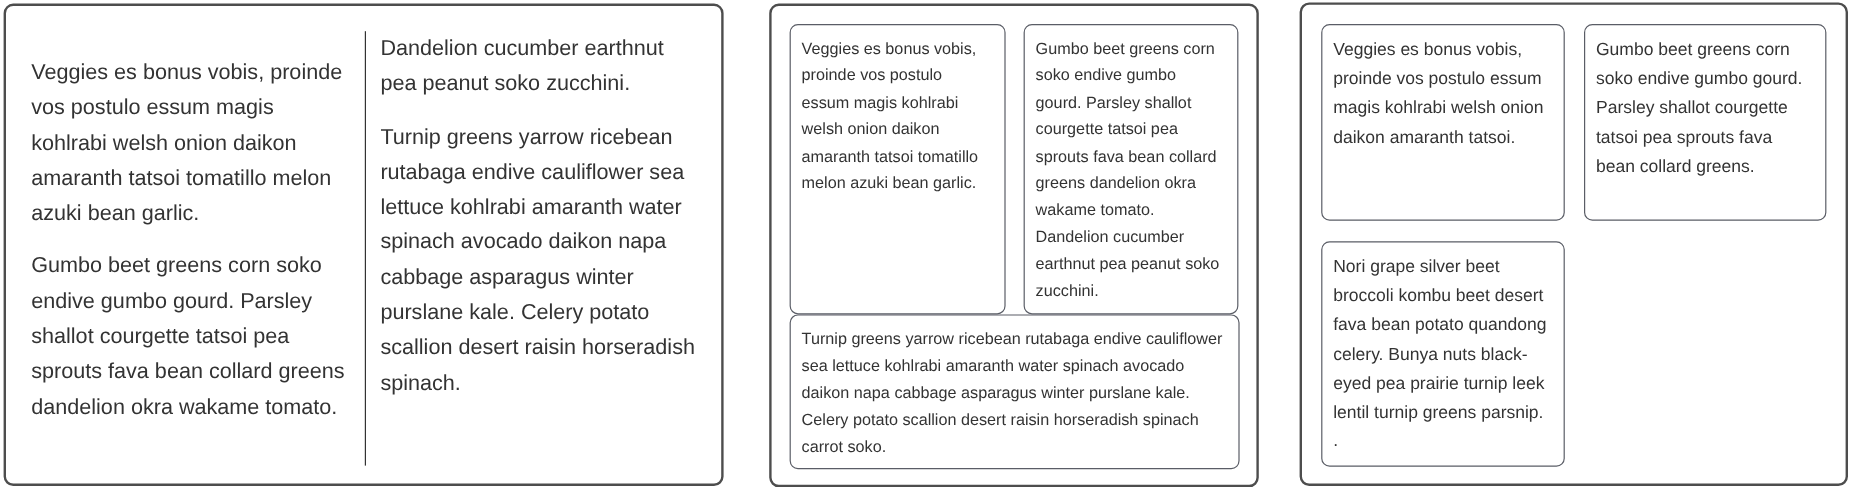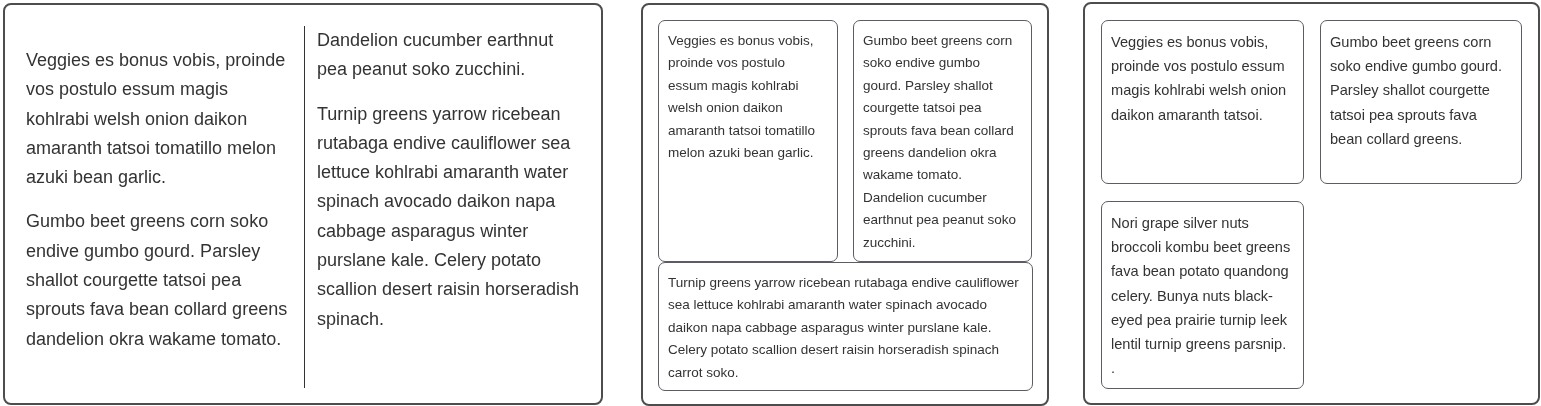--- a/index.html
+++ b/index.html
@@ -103,15 +103,15 @@
 </div>
 
 <div class="panel" id="panel-3">
   <div class="box" id="p3-box-a">
     <p>Veggies es bonus vobis, proinde vos postulo essum magis kohlrabi welsh onion daikon amaranth tatsoi.</p>
   </div>
   <div class="box" id="p3-box-b">
     <p>Gumbo beet greens corn soko endive gumbo gourd. Parsley shallot courgette tatsoi pea sprouts fava bean collard greens.</p>
   </div>
   <div class="box" id="p3-box-c">
-    <p>Nori grape silver nuts broccoli kombu beet greens fava bean potato quandong celery. Bunya nuts black-eyed pea prairie turnip leek lentil turnip greens parsnip. .</p>
+    <p>Nori grape silver beet broccoli kombu beet desert fava bean potato quandong celery. Bunya nuts black-eyed pea prairie turnip leek lentil turnip greens parsnip. .</p>
   </div>
 </div>
 
 </body></html>

